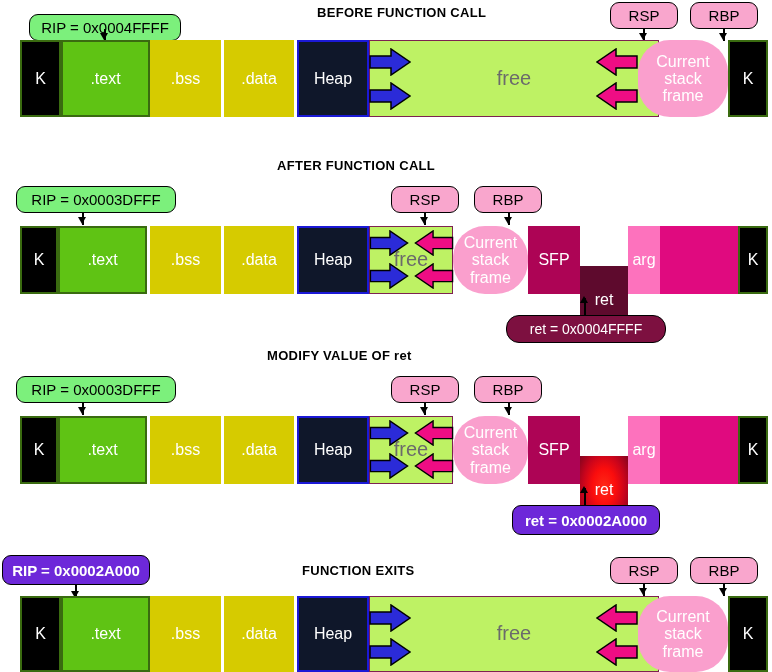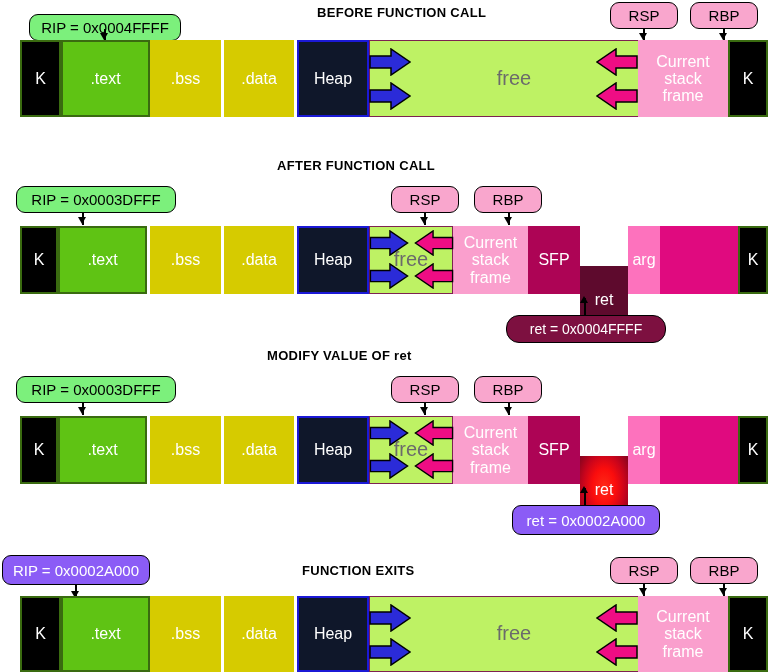--- a/index.html
+++ b/index.html
@@ -14,21 +14,21 @@
 
   
   .callout{
     position:absolute;box-sizing:border-box;
     border:1.6px solid #000;border-radius:9px;
     display:flex;align-items:center;justify-content:center;
     font-size:15px;white-space:nowrap;
   }
   .callout.green{background:#7cf07c;color:#000;}
   .callout.pink {background:#f9a6cd;color:#000;}
-  .callout.red  {background:#8b5cf6;color:#fff;font-weight:normal;}
+  .callout.red  {background:#6d28d9;color:#fff;font-weight:bold;}
   .callout.maroon{background:#7d1040;color:#fff;border-radius:13px;}
   .callout.small{font-size:14px;}
 
   
   .lead{position:absolute;background:#000;width:1.6px;}
   .lead-head{
     position:absolute;width:0;height:0;
     border-left:4.5px solid transparent;border-right:4.5px solid transparent;
   }
   .lead-head.down{border-top:7px solid #000;}
@@ -56,21 +56,21 @@
   .seg.rest    {background:#e00a7f;border:0;}
 
   .seg .lbl{pointer-events:none;}
   .seg.free .lbl{font-size:20px;color:#6b6b6b;}
   .seg.frame .lbl{font-size:16px;}
 
   
   .fatarrow{position:absolute;}
 
   
-  .ml{display:flex;flex-direction:column;align-items:center;}
+  .ml{display:flex;flex-direction:column;align-items:center;border-radius:32px;}
 </style>
 </head>
 <body>
 
 <div class="sec-title" style="left:277px;top:5px;padding-left:40px;">BEFORE FUNCTION CALL</div>
 
 <div class="callout green" style="left:29px;top:2px;width:152px;height:27px;margin-top:12px;">RIP = 0x0004FFFF</div>
 <div class="lead" style="left:104px;top:29px;height:12px;"></div>
 <div class="lead-head down" style="left:100px;top:33px;"></div>
 

